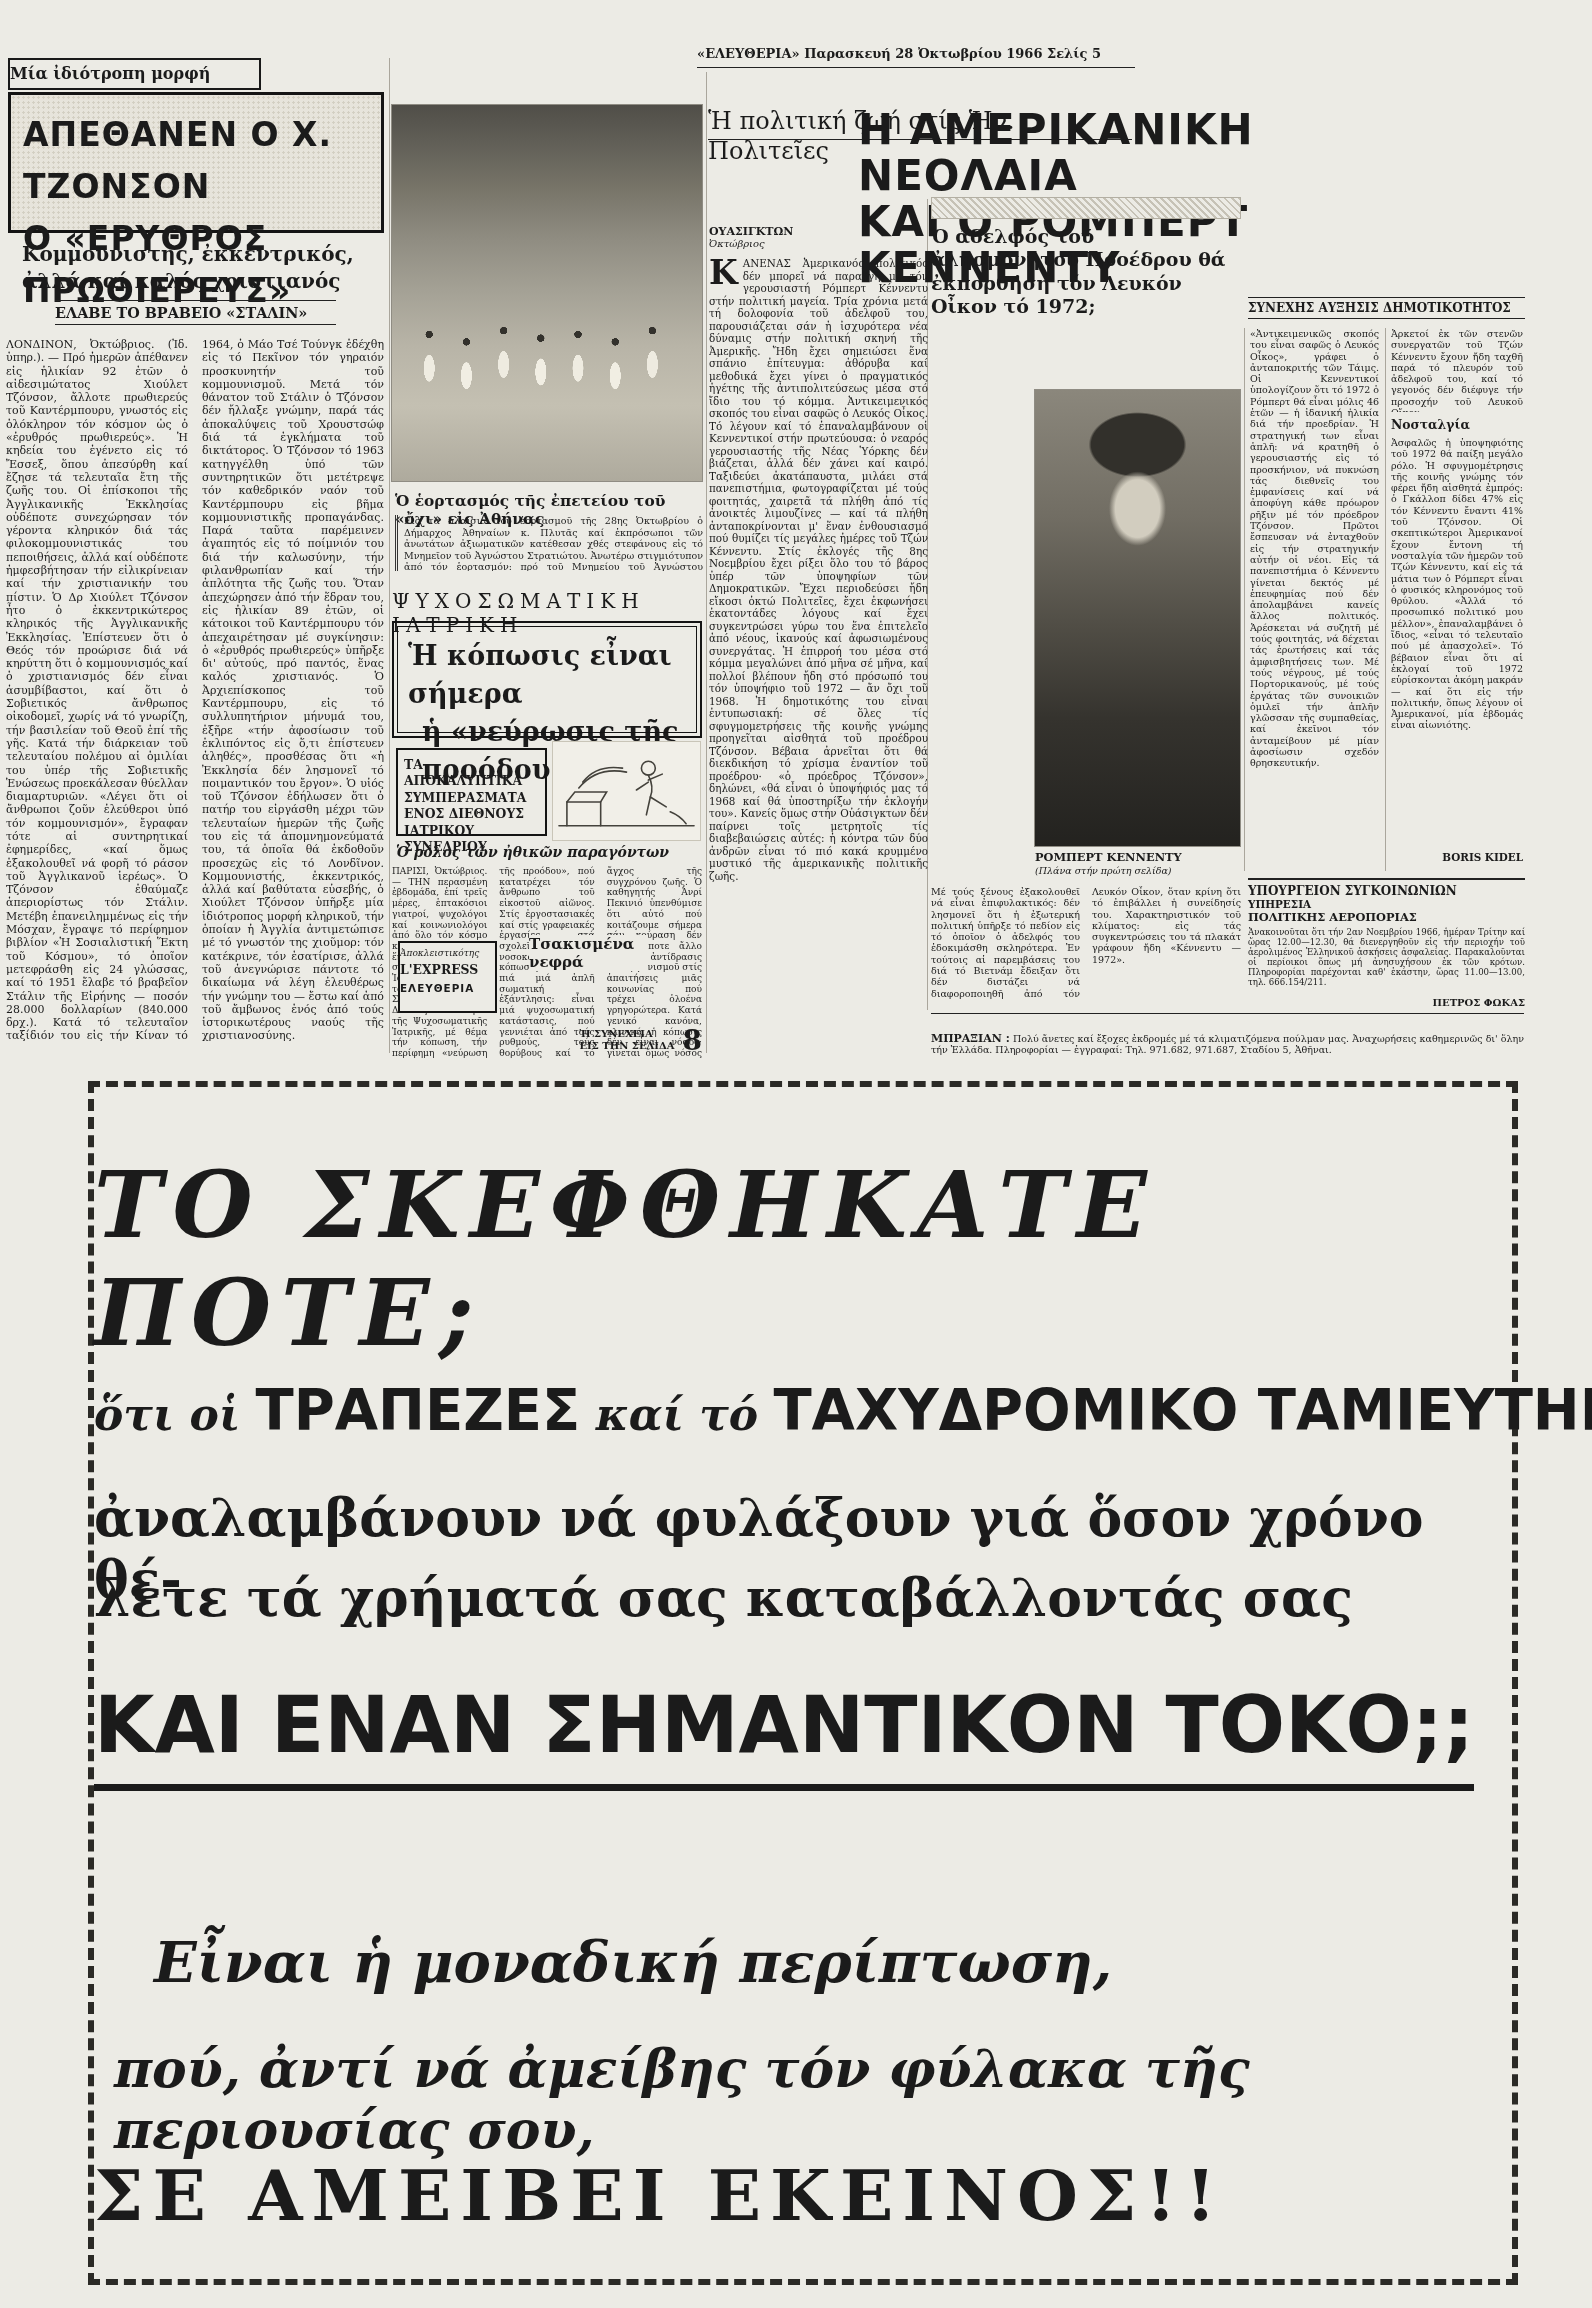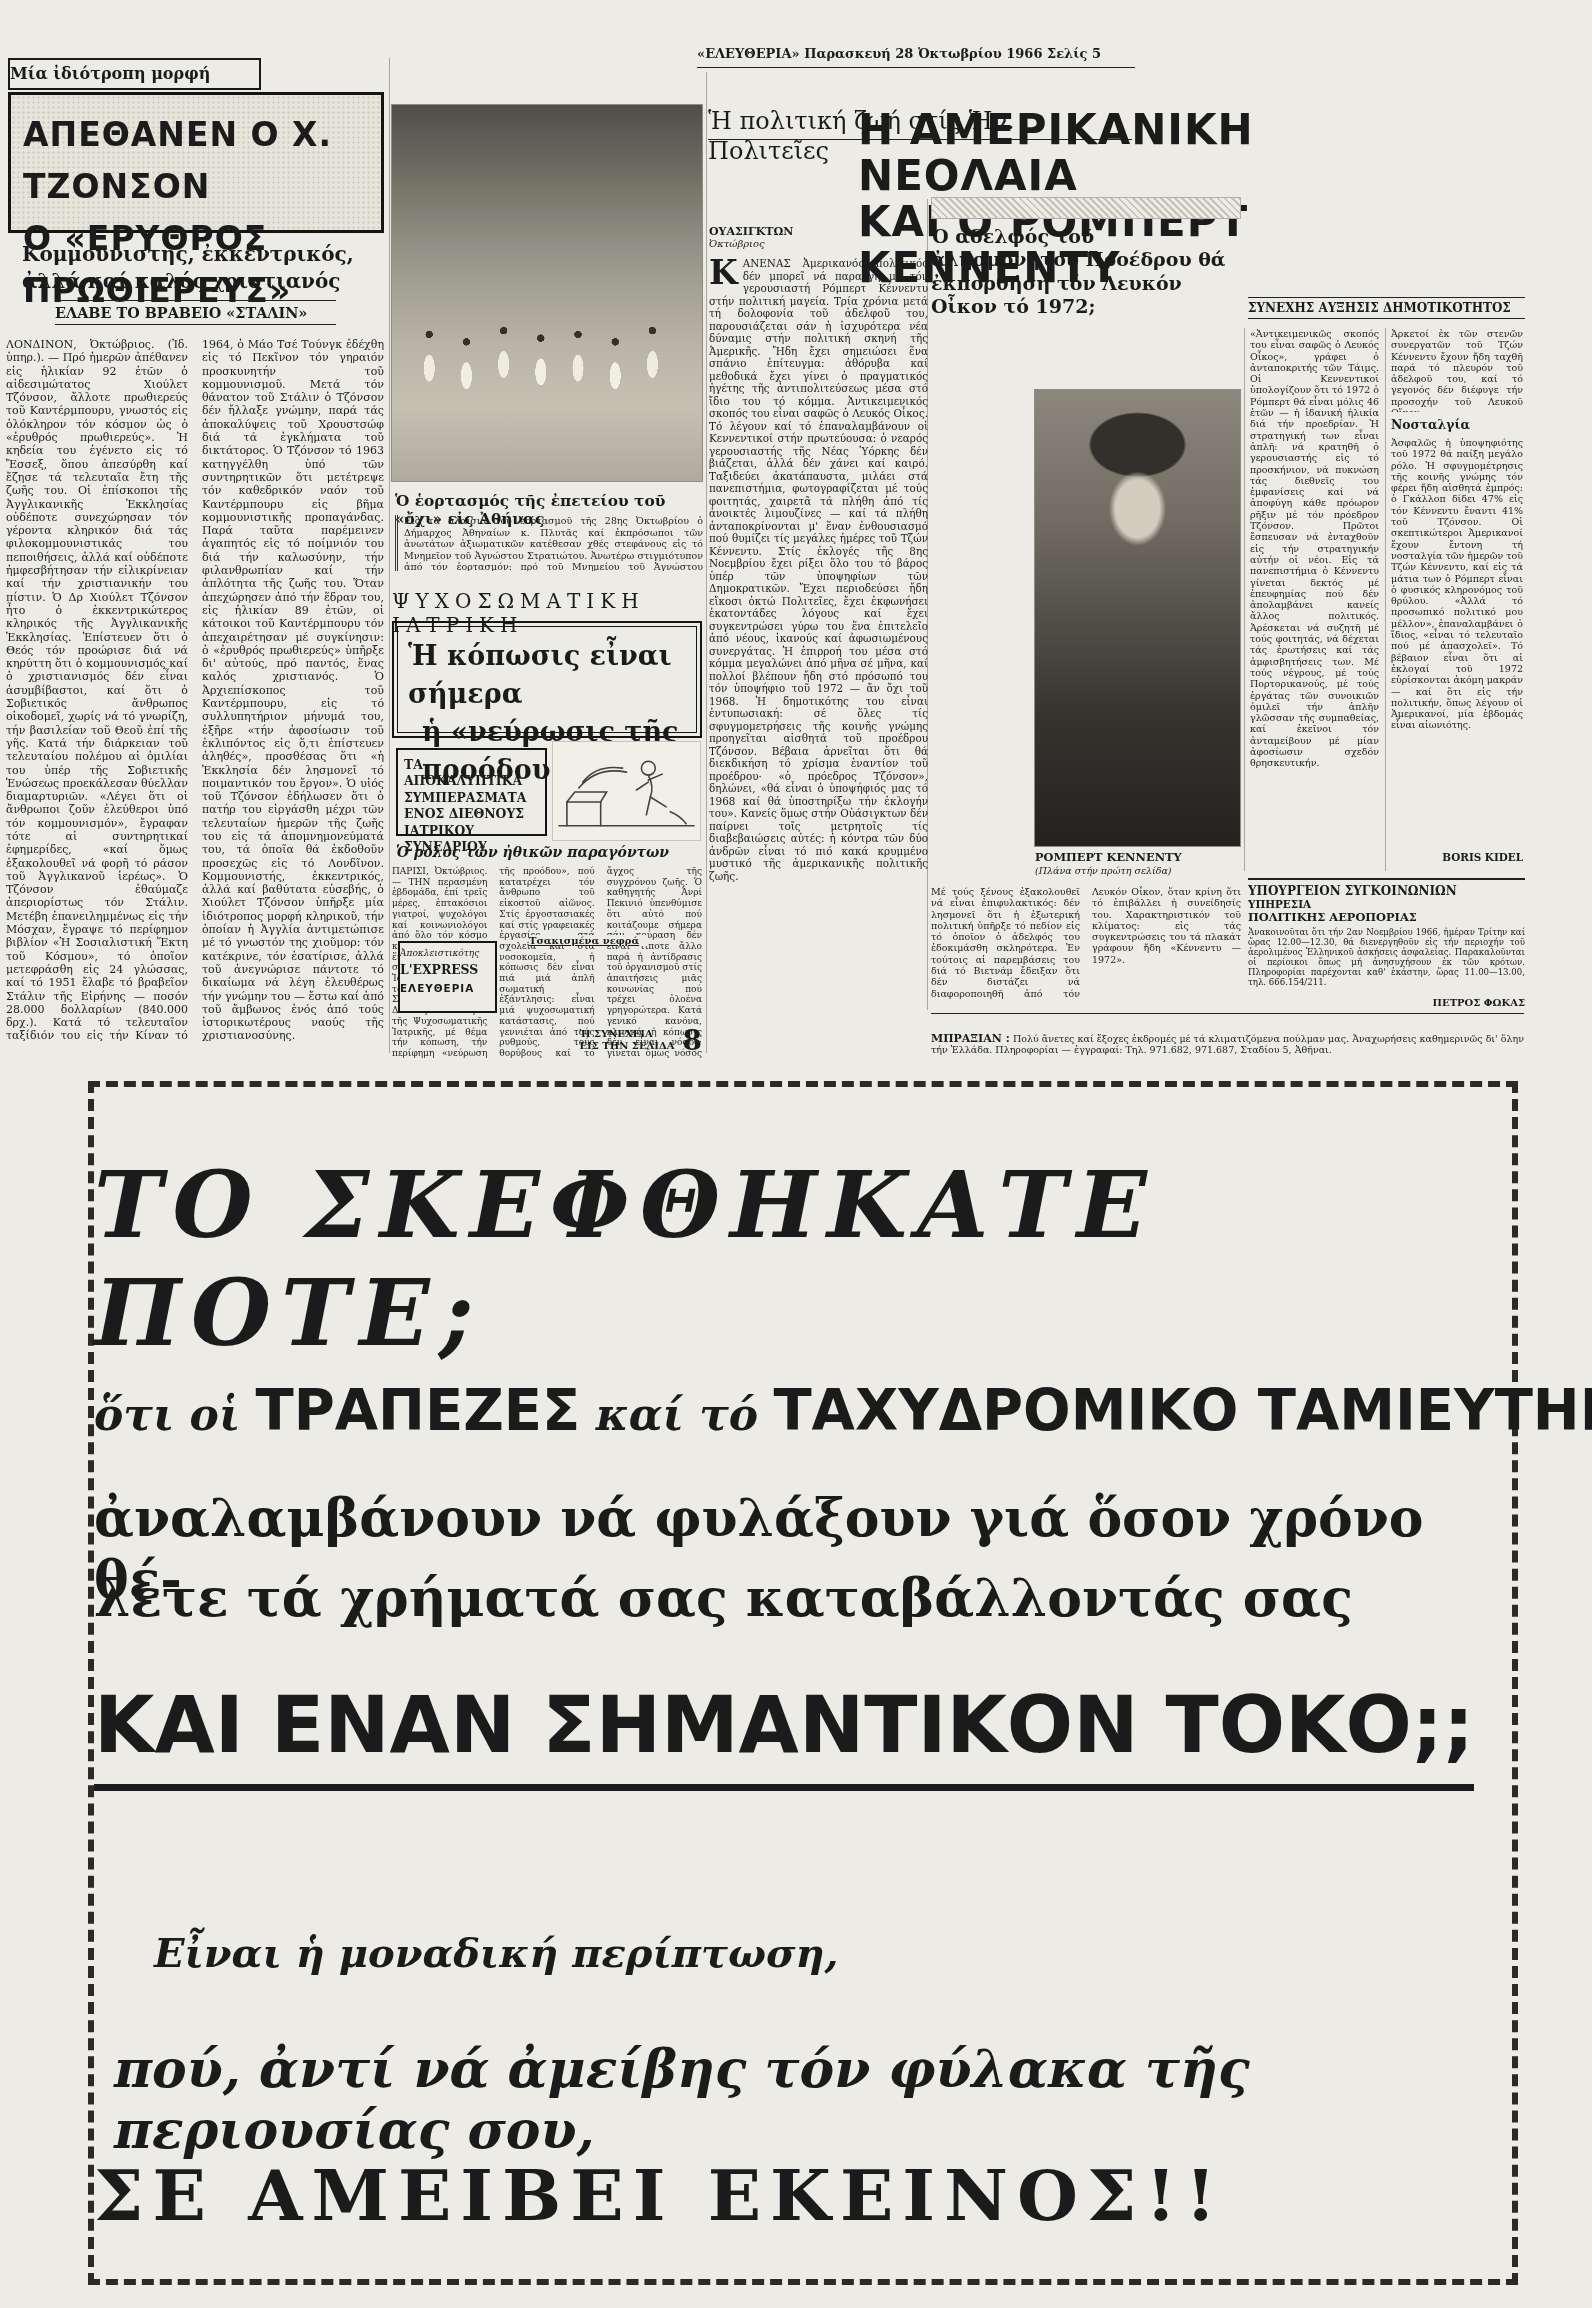--- a/index.html
+++ b/index.html
@@ -144,21 +144,21 @@
   <div class="abs" style="left:396px; top:844px; width:299px; font-size:14px; font-weight:bold; font-style:italic;">Ὁ ρόλος τῶν ἠθικῶν παραγόντων</div>
 
   <div class="abs jtext body-m" style="left:392px; top:866px; width:310px; height:193px;">ΠΑΡΙΣΙ, Ὀκτώβριος. — ΤΗΝ περασμένη ἑβδομάδα, ἐπί τρεῖς μέρες, ἑπτακόσιοι γιατροί, ψυχολόγοι καί κοινωνιολόγοι ἀπό ὅλο τόν κόσμο κατεπιάστηκαν μ' ἕνα φλέγον θέμα, στό μέγαρο τῆς Ἰατρικῆς Σχολῆς τοῦ Παρισιοῦ. Συνῆλθε τό ΙΙΙ Διεθνές Συνέδριο τῆς Ψυχοσωματικῆς Ἰατρικῆς, μέ θέμα τήν κόπωση, τήν περίφημη «νεύρωση τῆς προόδου», πού κατατρέχει τόν ἄνθρωπο τοῦ εἰκοστοῦ αἰῶνος. Στίς ἐργοστασιακές καί στίς γραφειακές ἐργασίες, στά σχολεῖα καί στά νοσοκομεῖα, ἡ κόπωσις δέν εἶναι πιά μιά ἁπλῆ σωματική ἐξάντλησις: εἶναι μιά ψυχοσωματική κατάστασις, πού γεννιέται ἀπό τούς ρυθμούς, τούς θορύβους καί τό ἄγχος τῆς συγχρόνου ζωῆς. Ὁ καθηγητής Ἀνρί Πεκινιό ὑπενθύμισε ὅτι αὐτό πού κοιτάζουμε σήμερα σάν κούραση δέν εἶναι τίποτε ἄλλο παρά ἡ ἀντίδρασις τοῦ ὀργανισμοῦ στίς ἀπαιτήσεις μιᾶς κοινωνίας πού τρέχει ὁλοένα γρηγορώτερα. Κατά γενικό κανόνα, κλινικά, ἡ κόπωσις δέν εἶναι νόσος· γίνεται ὅμως νόσος ὅταν ὁ ὀργανισμός δέν προλαβαίνη πιά νά ἀναλάβη. Οἱ σύνεδροι κατέληξαν ὅτι ὁ ρόλος τῶν ἠθικῶν παραγόντων — ἡ ἱκανοποίησις ἀπό τήν ἐργασία, ἡ ἀναγνώρισις, ἡ ἠρεμία τοῦ οἰκογενειακοῦ βίου — εἶναι ἀποφασιστικός: ὅπου λείπουν, ἡ κούρασις μετατρέπεται σέ νεύρωση. «Ἀλλά αὐτό εἶναι ἀκριβῶς τό τίμημα τῆς προόδου», κατέληξε μελαγχολικά ἕνας ἀπό τούς εἰσηγητάς.</div>
 
   <div class="abs ctr lexbox" style="left:398px; top:941px; width:99px; height:72px;">
     <div style="font-size:9px; font-style:italic;">Ἀποκλειστικότης</div>
     <div style="font-size:12.4px; font-weight:bold; margin-top:4px;">L'EXPRESS</div>
     <div class="sans" style="font-size:10.4px; font-weight:bold; letter-spacing:1px; margin-top:5px;">ΕΛΕΥΘΕΡΙΑ</div>
   </div>
 
-  <div class="abs ctr crosshead" style="left:529px; top:935px; width:119px; font-size:10px;text-decoration:underline;">Τσακισμένα νεφρά</div>
+  <div class="abs ctr crosshead" style="left:529px; top:935px; width:119px; font-size:15px;">Τσακισμένα νεφρά</div>
 
   <div class="abs" style="left:521px; top:1023px; width:181px; height:34px; display:flex; align-items:center; justify-content:flex-end; gap:8px;">
     <div class="ctr" style="font-size:10px; font-weight:bold; line-height:12px;">
       <div>Ἡ ΣΥΝΕΧΕΙΑ</div>
       <div>ΕΙΣ ΤΗΝ ΣΕΛΙΔΑ</div>
     </div>
     <div style="font-size:28px; font-weight:bold;">8</div>
   </div>
 
   <div class="abs ctr k-kicker" style="left:708px; top:70px; width:424px; height:34px;margin-top:36px;">Ἡ πολιτική ζωή στίς Ἡν. Πολιτεῖες</div>
@@ -219,19 +219,19 @@
       <span class="big">ΤΑΧΥΔΡΟΜΙΚΟ ΤΑΜΙΕΥΤΗΡΙΟ</span>
     </div>
 
     <div class="abs ctr ad-serif" style="left:0; top:400px; width:100%;">ἀναλαμβάνουν νά φυλάξουν γιά ὅσον χρόνο θέ-</div>
     <div class="abs ctr ad-serif" style="left:0; top:480px; width:100%;">λετε τά χρήματά σας καταβάλλοντάς σας</div>
 
     <div class="abs ctr ad-toko" style="left:0; top:593px; width:100%;">
       <span>ΚΑΙ ΕΝΑΝ ΣΗΜΑΝΤΙΚΟΝ ΤΟΚΟ;;</span>
     </div>
 
-    <div class="abs ctr ad-it" style="left:60px; top:842px; width:995px; font-size:40px;">Εἶναι ἡ μοναδική περίπτωση,</div>
+    <div class="abs ctr ad-it" style="left:60px; top:842px; width:995px; font-size:56px;">Εἶναι ἡ μοναδική περίπτωση,</div>
     <div class="abs ctr ad-it" style="left:20px; top:951px; width:1333px; font-size:52px;">πού, ἀντί νά ἀμείβης τόν φύλακα τῆς περιουσίας σου,</div>
     <div class="abs ctr" style="left:0; top:1067px; width:100%; font-size:70px; font-weight:bold; letter-spacing:9px;">ΣΕ ΑΜΕΙΒΕΙ ΕΚΕΙΝΟΣ!!</div>
   </div>
 
 </div>
 
 
 </body></html>

